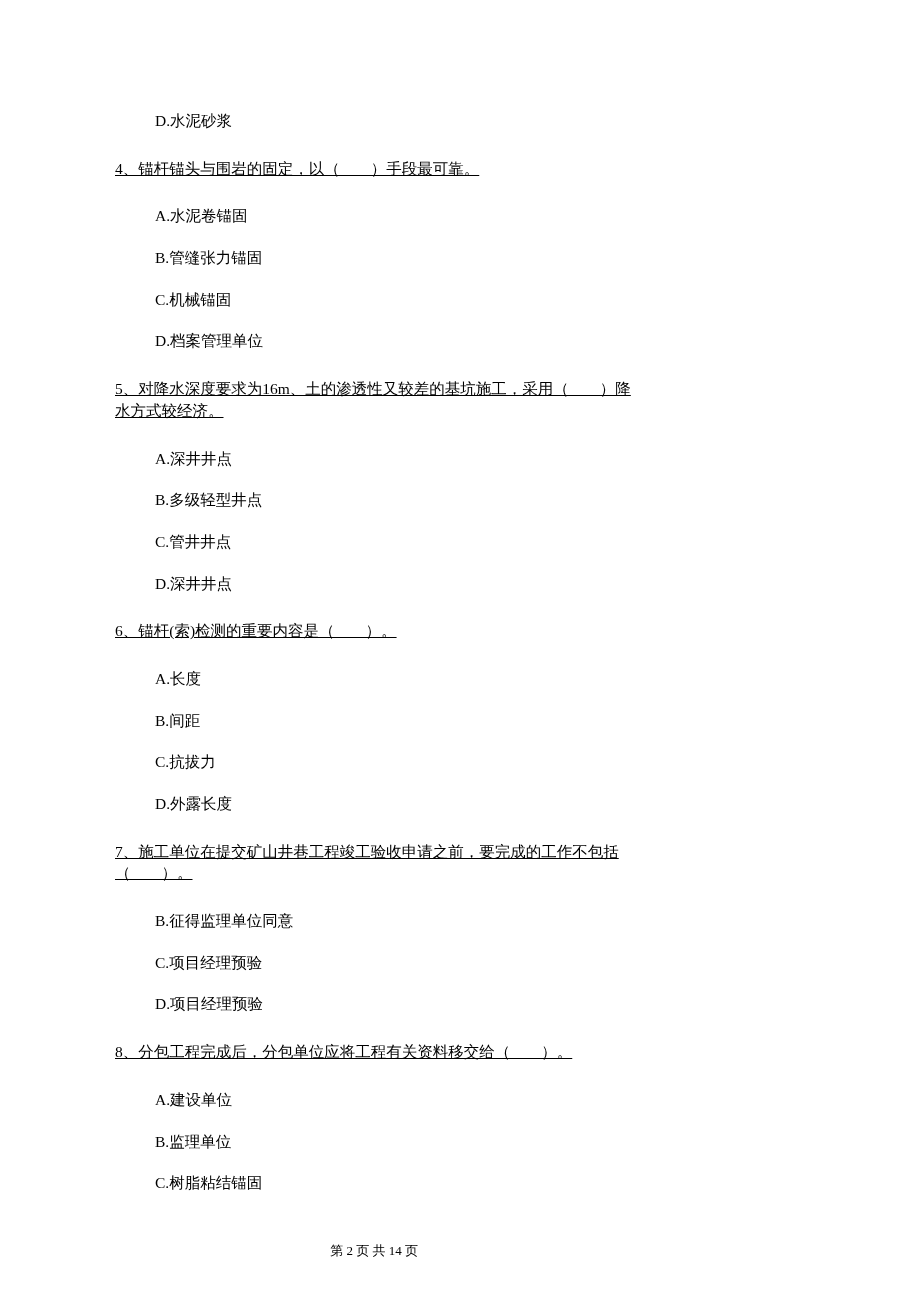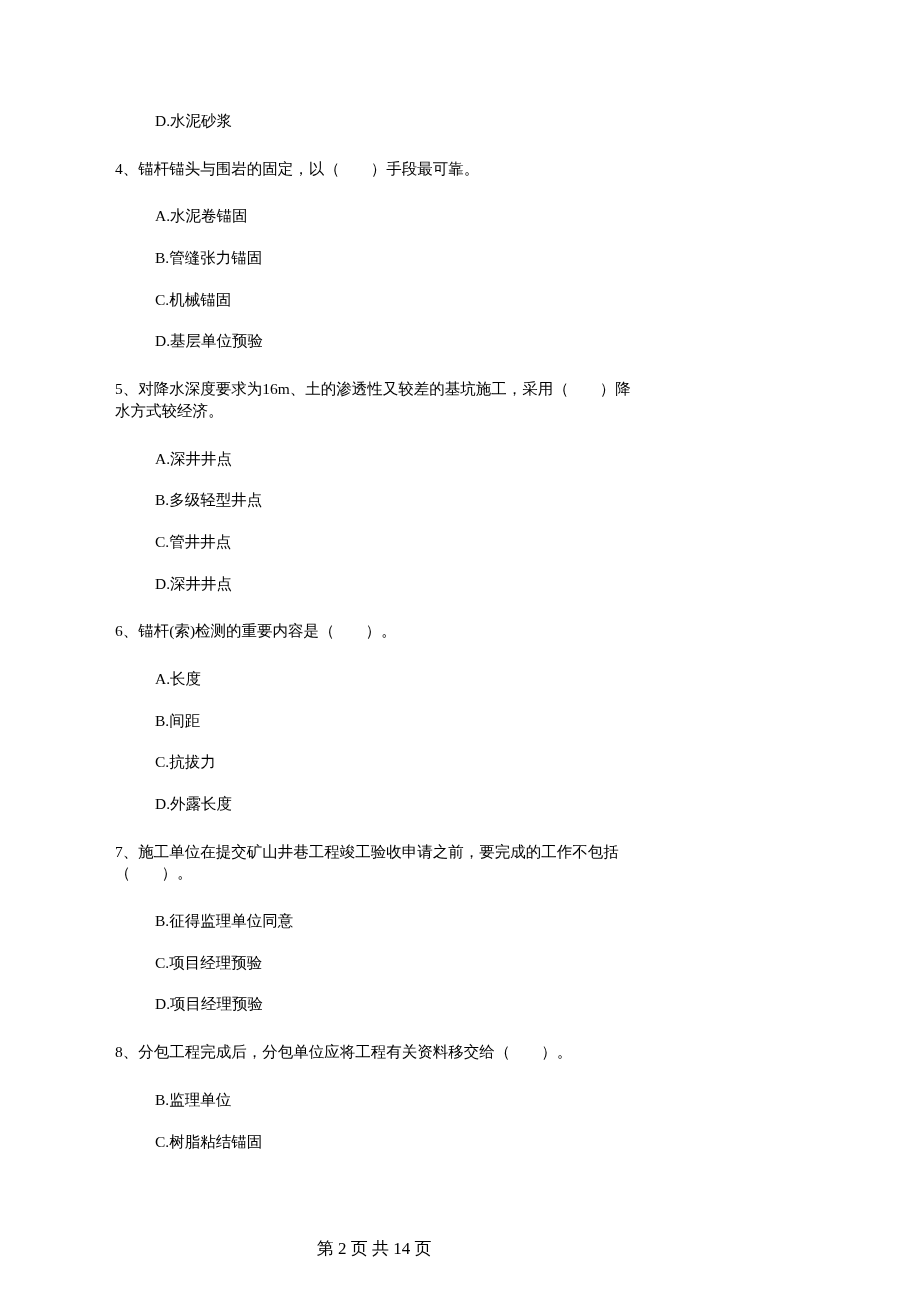--- a/index.html
+++ b/index.html
@@ -22,61 +22,63 @@
     margin: 0;
   }
   .option {
     padding-left: 40px;
     margin-top: 4px;
     margin-bottom: 20px;
   }
   .question {
     margin-top: 26px;
     margin-bottom: 26px;
+    text-decoration: underline;
   }
   .first-option {
     margin-top: 0;
   }
   .footer {
     position: absolute;
     bottom: 42px;
     left: 0;
     width: 100%;
     text-align: center;
-    font-size: 17px;
+    font-size: 13px;
   }
 </style>
 </head>
 <body>
 
 <div class="page">
 
   <p class="line option first-option">D.水泥砂浆</p>
 
   <p class="line question">4、锚杆锚头与围岩的固定，以（　　）手段最可靠。</p>
   <p class="line option">A.水泥卷锚固</p>
   <p class="line option">B.管缝张力锚固</p>
   <p class="line option">C.机械锚固</p>
-  <p class="line option">D.基层单位预验</p>
+  <p class="line option">D.档案管理单位</p>
 
   <p class="line question">5、对降水深度要求为16m、土的渗透性又较差的基坑施工，采用（　　）降水方式较经济。</p>
   <p class="line option">A.深井井点</p>
   <p class="line option">B.多级轻型井点</p>
   <p class="line option">C.管井井点</p>
   <p class="line option">D.深井井点</p>
 
   <p class="line question">6、锚杆(索)检测的重要内容是（　　）。</p>
   <p class="line option">A.长度</p>
   <p class="line option">B.间距</p>
   <p class="line option">C.抗拔力</p>
   <p class="line option">D.外露长度</p>
 
   <p class="line question">7、施工单位在提交矿山井巷工程竣工验收申请之前，要完成的工作不包括（　　）。</p>
   <p class="line option">B.征得监理单位同意</p>
   <p class="line option">C.项目经理预验</p>
   <p class="line option">D.项目经理预验</p>
 
   <p class="line question">8、分包工程完成后，分包单位应将工程有关资料移交给（　　）。</p>
+  <p class="line option">A.建设单位</p>
   <p class="line option">B.监理单位</p>
   <p class="line option">C.树脂粘结锚固</p>
 
   <div class="footer">第 2 页 共 14 页</div>
 </div>
 
 </body></html>

